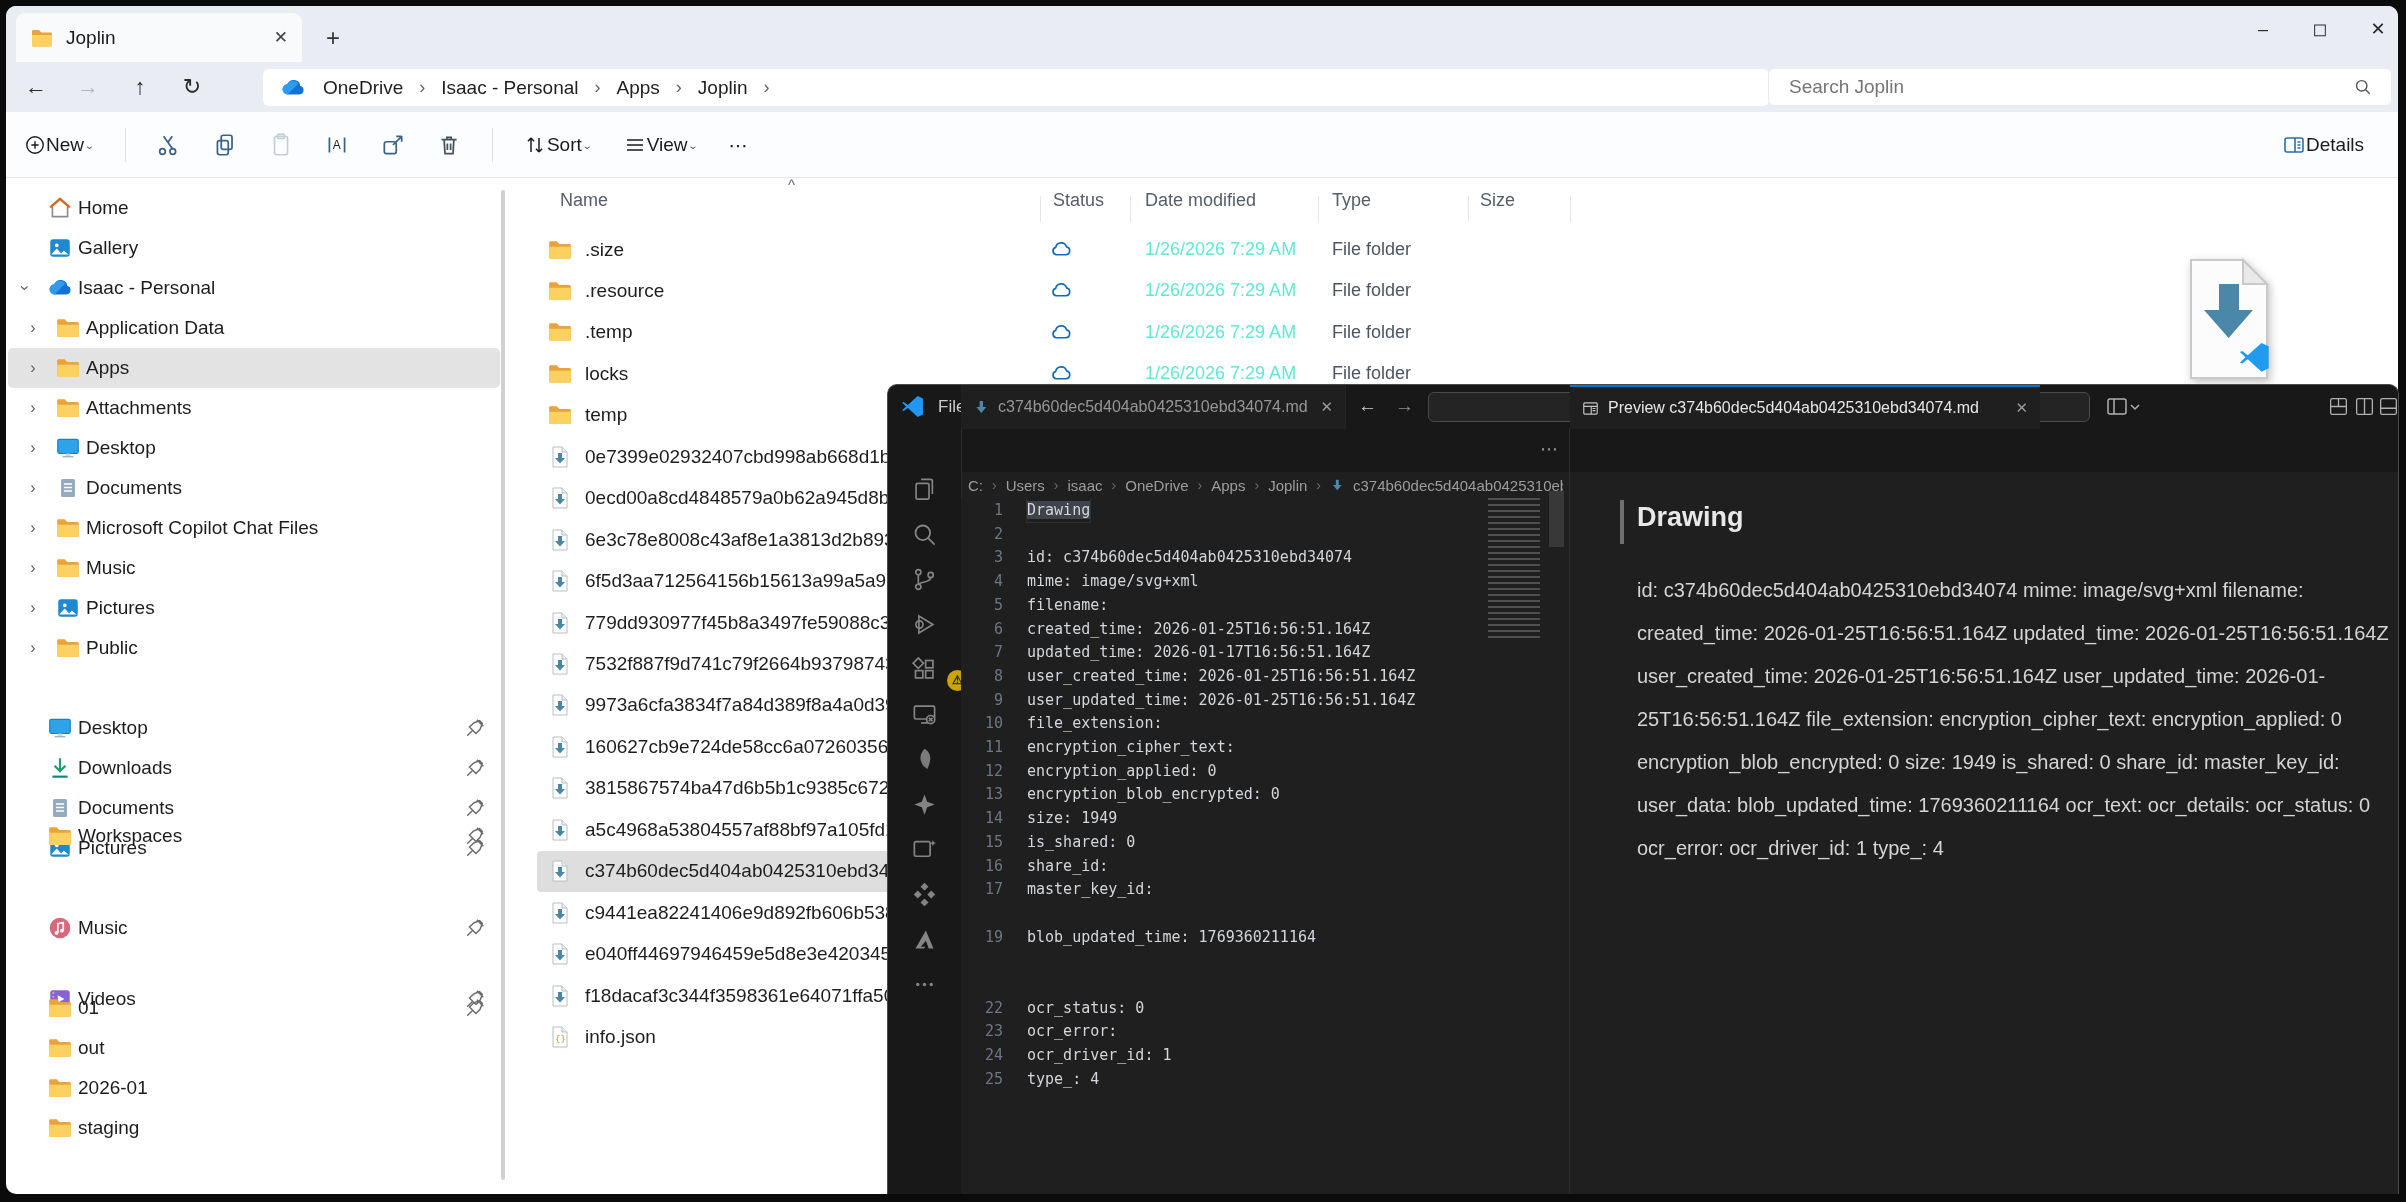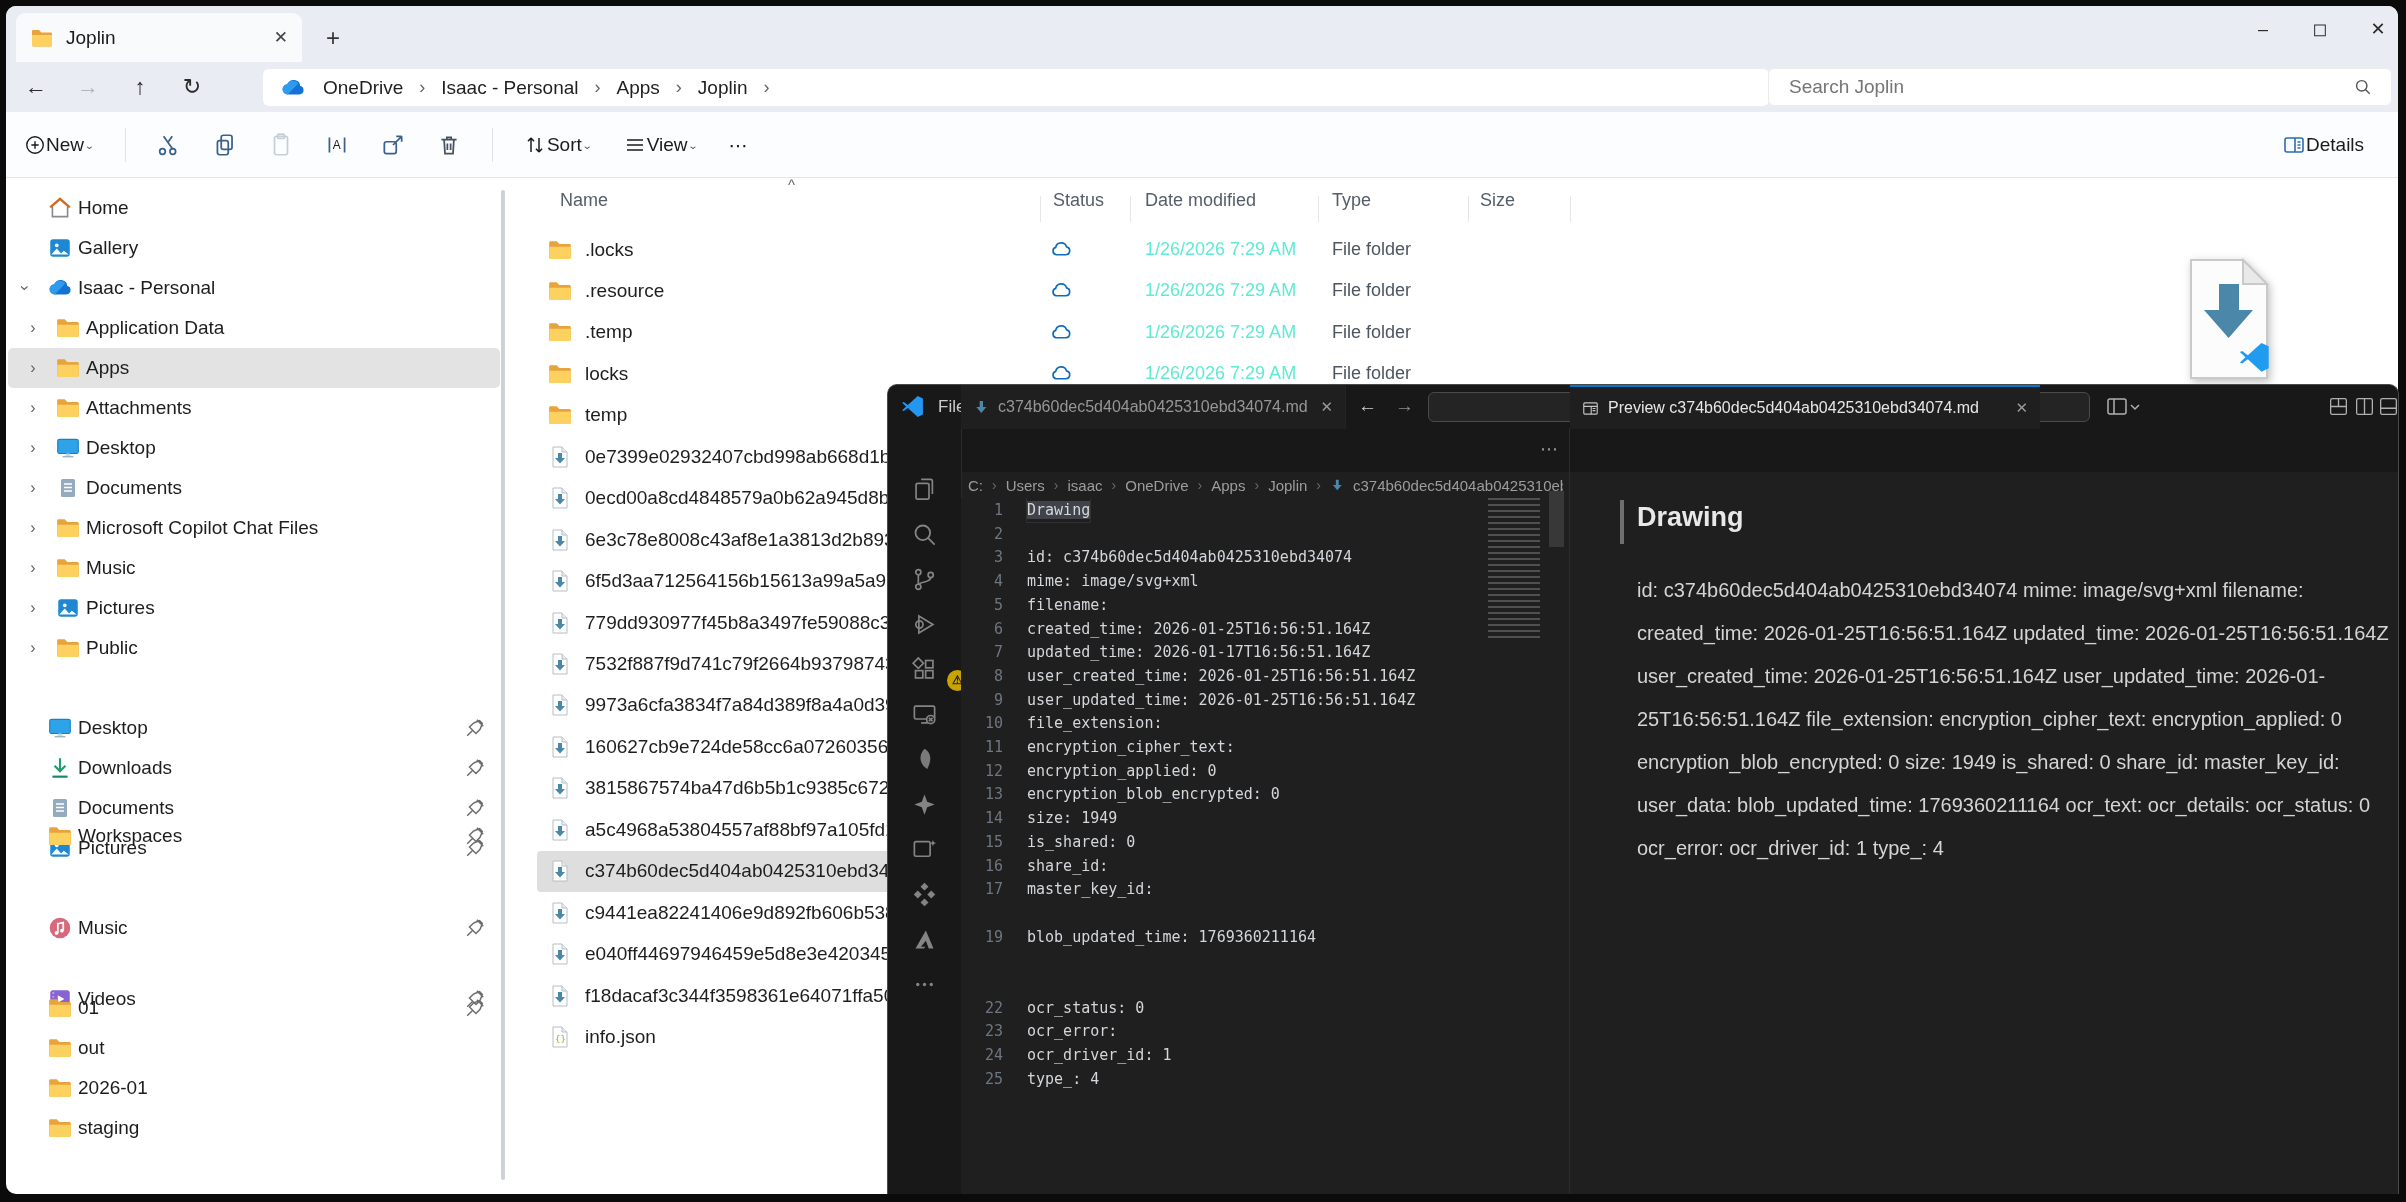--- a/index.html
+++ b/index.html
@@ -513,21 +513,21 @@
   <div class="abs hsep" style="left:1570px"></div>
 
   <div id="filelist">
       <div class="frow" style="top: 229px;">
         <div class="ficon">
           <svg width="26" height="26" viewBox="0 0 24 24">
             <path d="M2 5.2C2 4.5 2.6 4 3.3 4H9l2.3 2.5h9.4c.7 0 1.3.6 1.3 1.3V19c0 .8-.6 1.4-1.4 1.4H3.4C2.6 20.4 2 19.8 2 19z" fill="#e8a33d"></path>
             <path d="M2 9h20v10c0 .8-.6 1.4-1.4 1.4H3.4C2.6 20.4 2 19.8 2 19z" fill="#fcd160"></path>
           </svg>
         </div>
-        <div class="fname">.locks</div>
+        <div class="fname">.size</div>
         <div class="fstatus">
           <svg width="25" height="25" viewBox="0 0 24 24" fill="none" stroke="#0f6cbd" stroke-width="1.6">
             <path d="M7 17h9.2a3.8 3.8 0 0 0 .7-7.5A5.4 5.4 0 0 0 6.4 10 3.6 3.6 0 0 0 7 17z"></path>
           </svg>
         </div>
         <div class="fdate">1/26/2026 7:29 AM</div>
         <div class="ftype">File folder</div>
       </div>
       <div class="frow" style="top: 270.45px;">
         <div class="ficon">

